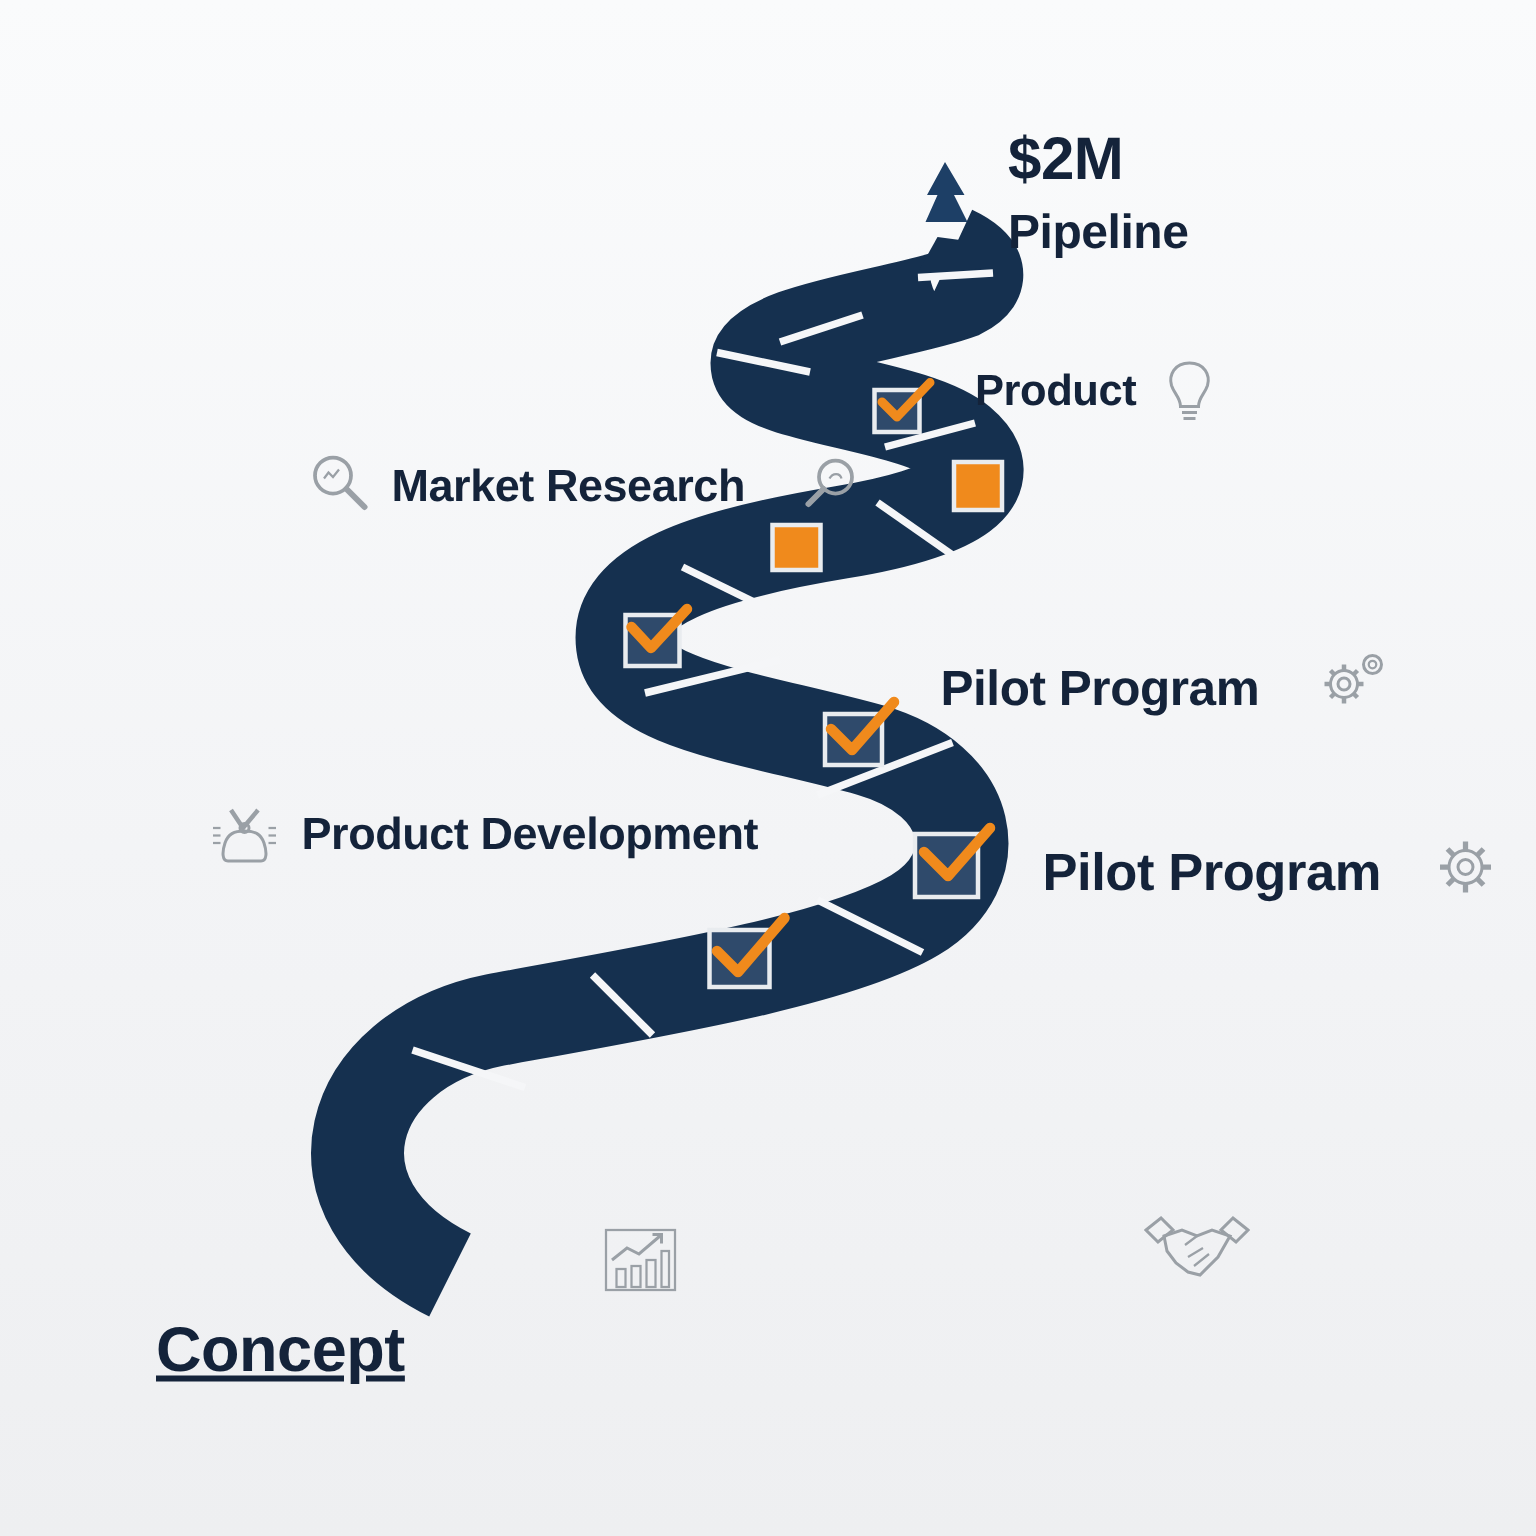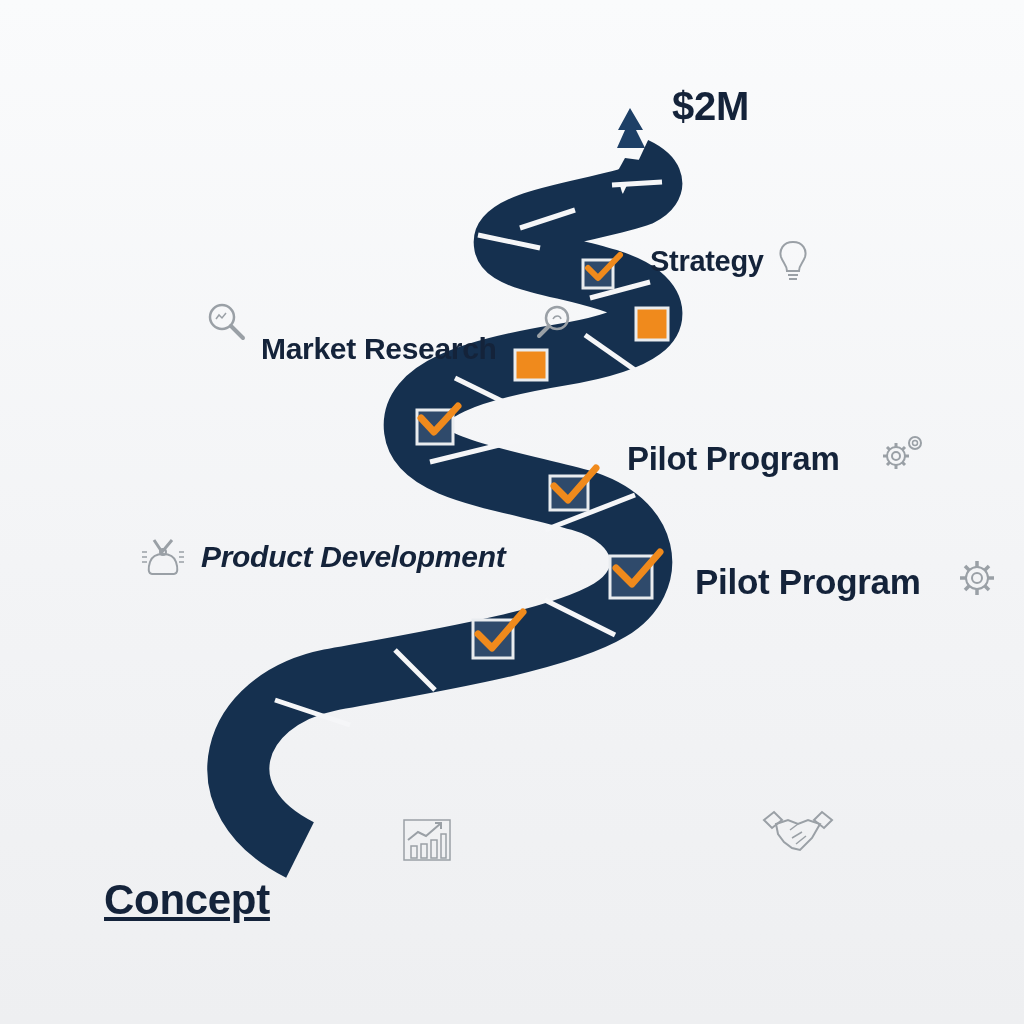--- a/index.html
+++ b/index.html
@@ -75,34 +75,35 @@
     <g>
       <rect x="636" y="308" width="32" height="32" fill="#f08a1c" stroke="#e9ecef" stroke-width="3"></rect>
     </g>
     <g>
       <rect x="583" y="260" width="30" height="28" fill="#2f4a6b" stroke="#e9ecef" stroke-width="3"></rect>
       <path d="M 588 268 L 598 278 L 620 255" fill="none" stroke="#f08a1c" stroke-width="6" stroke-linecap="round" stroke-linejoin="round"></path>
     </g>
   </svg>
 
   <div class="label" style="left:672px; top:84px; font-size:40px;">$2M</div>
+  <div class="label" style="left:672px; top:136px; font-size:32px;">Pipeline</div>
 
-  <div class="label" style="left:650px; top:245px; font-size:29px;">Strategy</div>
+  <div class="label" style="left:650px; top:245px; font-size:29px;">Product</div>
   <svg class="icon" style="left:775px; top:238px;" width="36" height="46" viewBox="0 0 36 46">
     <path d="M18 4 C8 4 4 12 6 19 C8 25 12 27 12 33 L24 33 C24 27 28 25 30 19 C32 12 28 4 18 4 Z" fill="none" stroke="#9aa0a6" stroke-width="2"></path>
     <line x1="13" y1="37" x2="23" y2="37" stroke="#9aa0a6" stroke-width="2"></line>
     <line x1="14" y1="41" x2="22" y2="41" stroke="#9aa0a6" stroke-width="2"></line>
   </svg>
 
   <svg class="icon" style="left:205px; top:300px;" width="44" height="44" viewBox="0 0 44 44">
     <circle cx="17" cy="17" r="12" fill="none" stroke="#9aa0a6" stroke-width="2.5"></circle>
     <line x1="26" y1="26" x2="38" y2="38" stroke="#9aa0a6" stroke-width="4" stroke-linecap="round"></line>
     <path d="M11 19 L14 15 L17 18 L21 13" fill="none" stroke="#9aa0a6" stroke-width="1.5"></path>
   </svg>
-  <div class="label" style="left:261px; top:308px; font-size:30px;margin-top:24px;">Market Research</div>
+  <div class="label" style="left:261px; top:308px; font-size:30px;">Market Research</div>
   <svg class="icon" style="left:533px; top:303px;" width="40" height="40" viewBox="0 0 40 40">
     <circle cx="24" cy="15" r="11" fill="none" stroke="#9aa0a6" stroke-width="2.5"></circle>
     <line x1="16" y1="23" x2="6" y2="33" stroke="#9aa0a6" stroke-width="4" stroke-linecap="round"></line>
     <path d="M20 16 C22 12 27 12 28 16" fill="none" stroke="#9aa0a6" stroke-width="1.5"></path>
   </svg>
 
   <div class="label" style="left:627px; top:440px; font-size:33px;">Pilot Program</div>
   <svg class="icon" style="left:878px; top:432px;" width="50" height="42" viewBox="0 0 50 42">
     <circle cx="18" cy="24" r="9" fill="none" stroke="#9aa0a6" stroke-width="2"></circle>
     <circle cx="18" cy="24" r="4" fill="none" stroke="#9aa0a6" stroke-width="2"></circle>
@@ -126,21 +127,21 @@
     <circle cx="23" cy="18" r="3" fill="none" stroke="#9aa0a6" stroke-width="2"></circle>
     <g stroke="#9aa0a6" stroke-width="1.5">
       <line x1="2" y1="18" x2="7" y2="18"></line>
         <line x1="2" y1="23" x2="7" y2="23"></line>
         <line x1="2" y1="28" x2="7" y2="28"></line>
       <line x1="39" y1="18" x2="44" y2="18"></line>
         <line x1="39" y1="23" x2="44" y2="23"></line>
         <line x1="39" y1="28" x2="44" y2="28"></line>
     </g>
   </svg>
-  <div class="label" style="left:201px; top:540px; font-size:30px;font-style:italic;">Product Development</div>
+  <div class="label" style="left:201px; top:540px; font-size:30px;">Product Development</div>
 
   <div class="label" style="left:695px; top:562px; font-size:35px;">Pilot Program</div>
   <svg class="icon" style="left:957px; top:558px;" width="40" height="40" viewBox="0 0 40 40">
     <circle cx="20" cy="20" r="11" fill="none" stroke="#9aa0a6" stroke-width="2"></circle>
     <circle cx="20" cy="20" r="5" fill="none" stroke="#9aa0a6" stroke-width="2"></circle>
     <g stroke="#9aa0a6" stroke-width="3.5">
       <line x1="20" y1="3" x2="20" y2="9"></line>
         <line x1="20" y1="31" x2="20" y2="37"></line>
       <line x1="3" y1="20" x2="9" y2="20"></line>
         <line x1="31" y1="20" x2="37" y2="20"></line>

